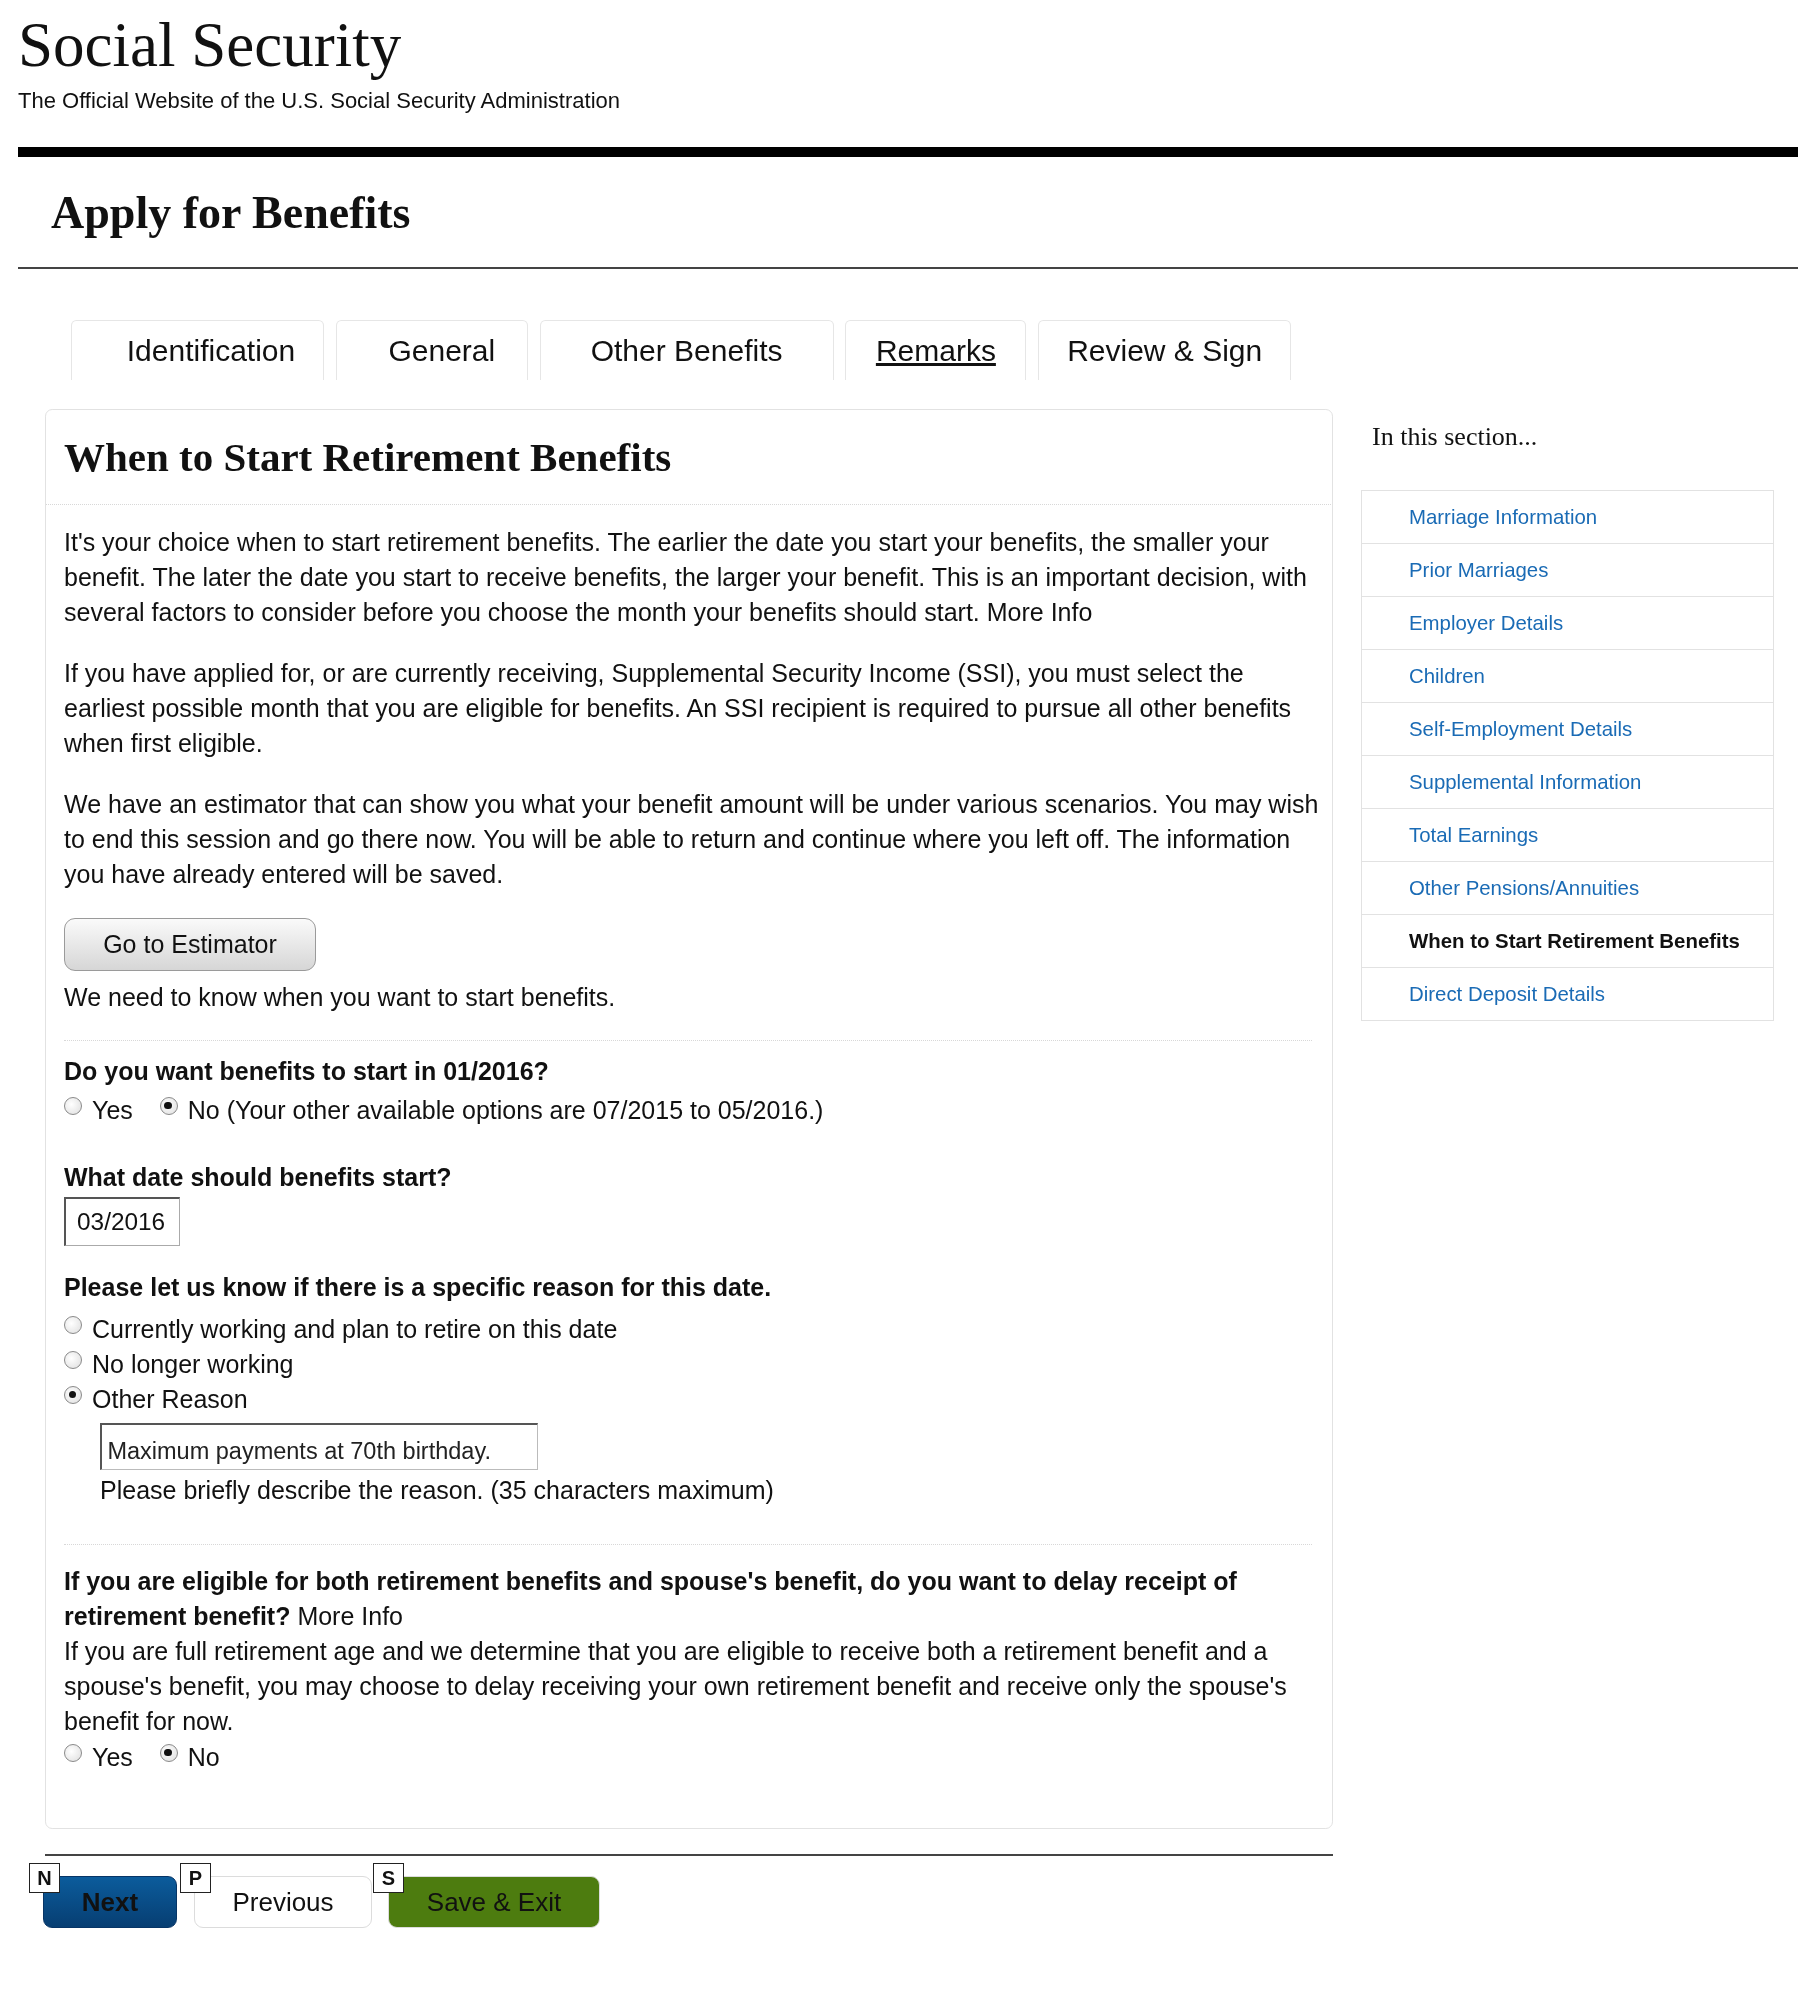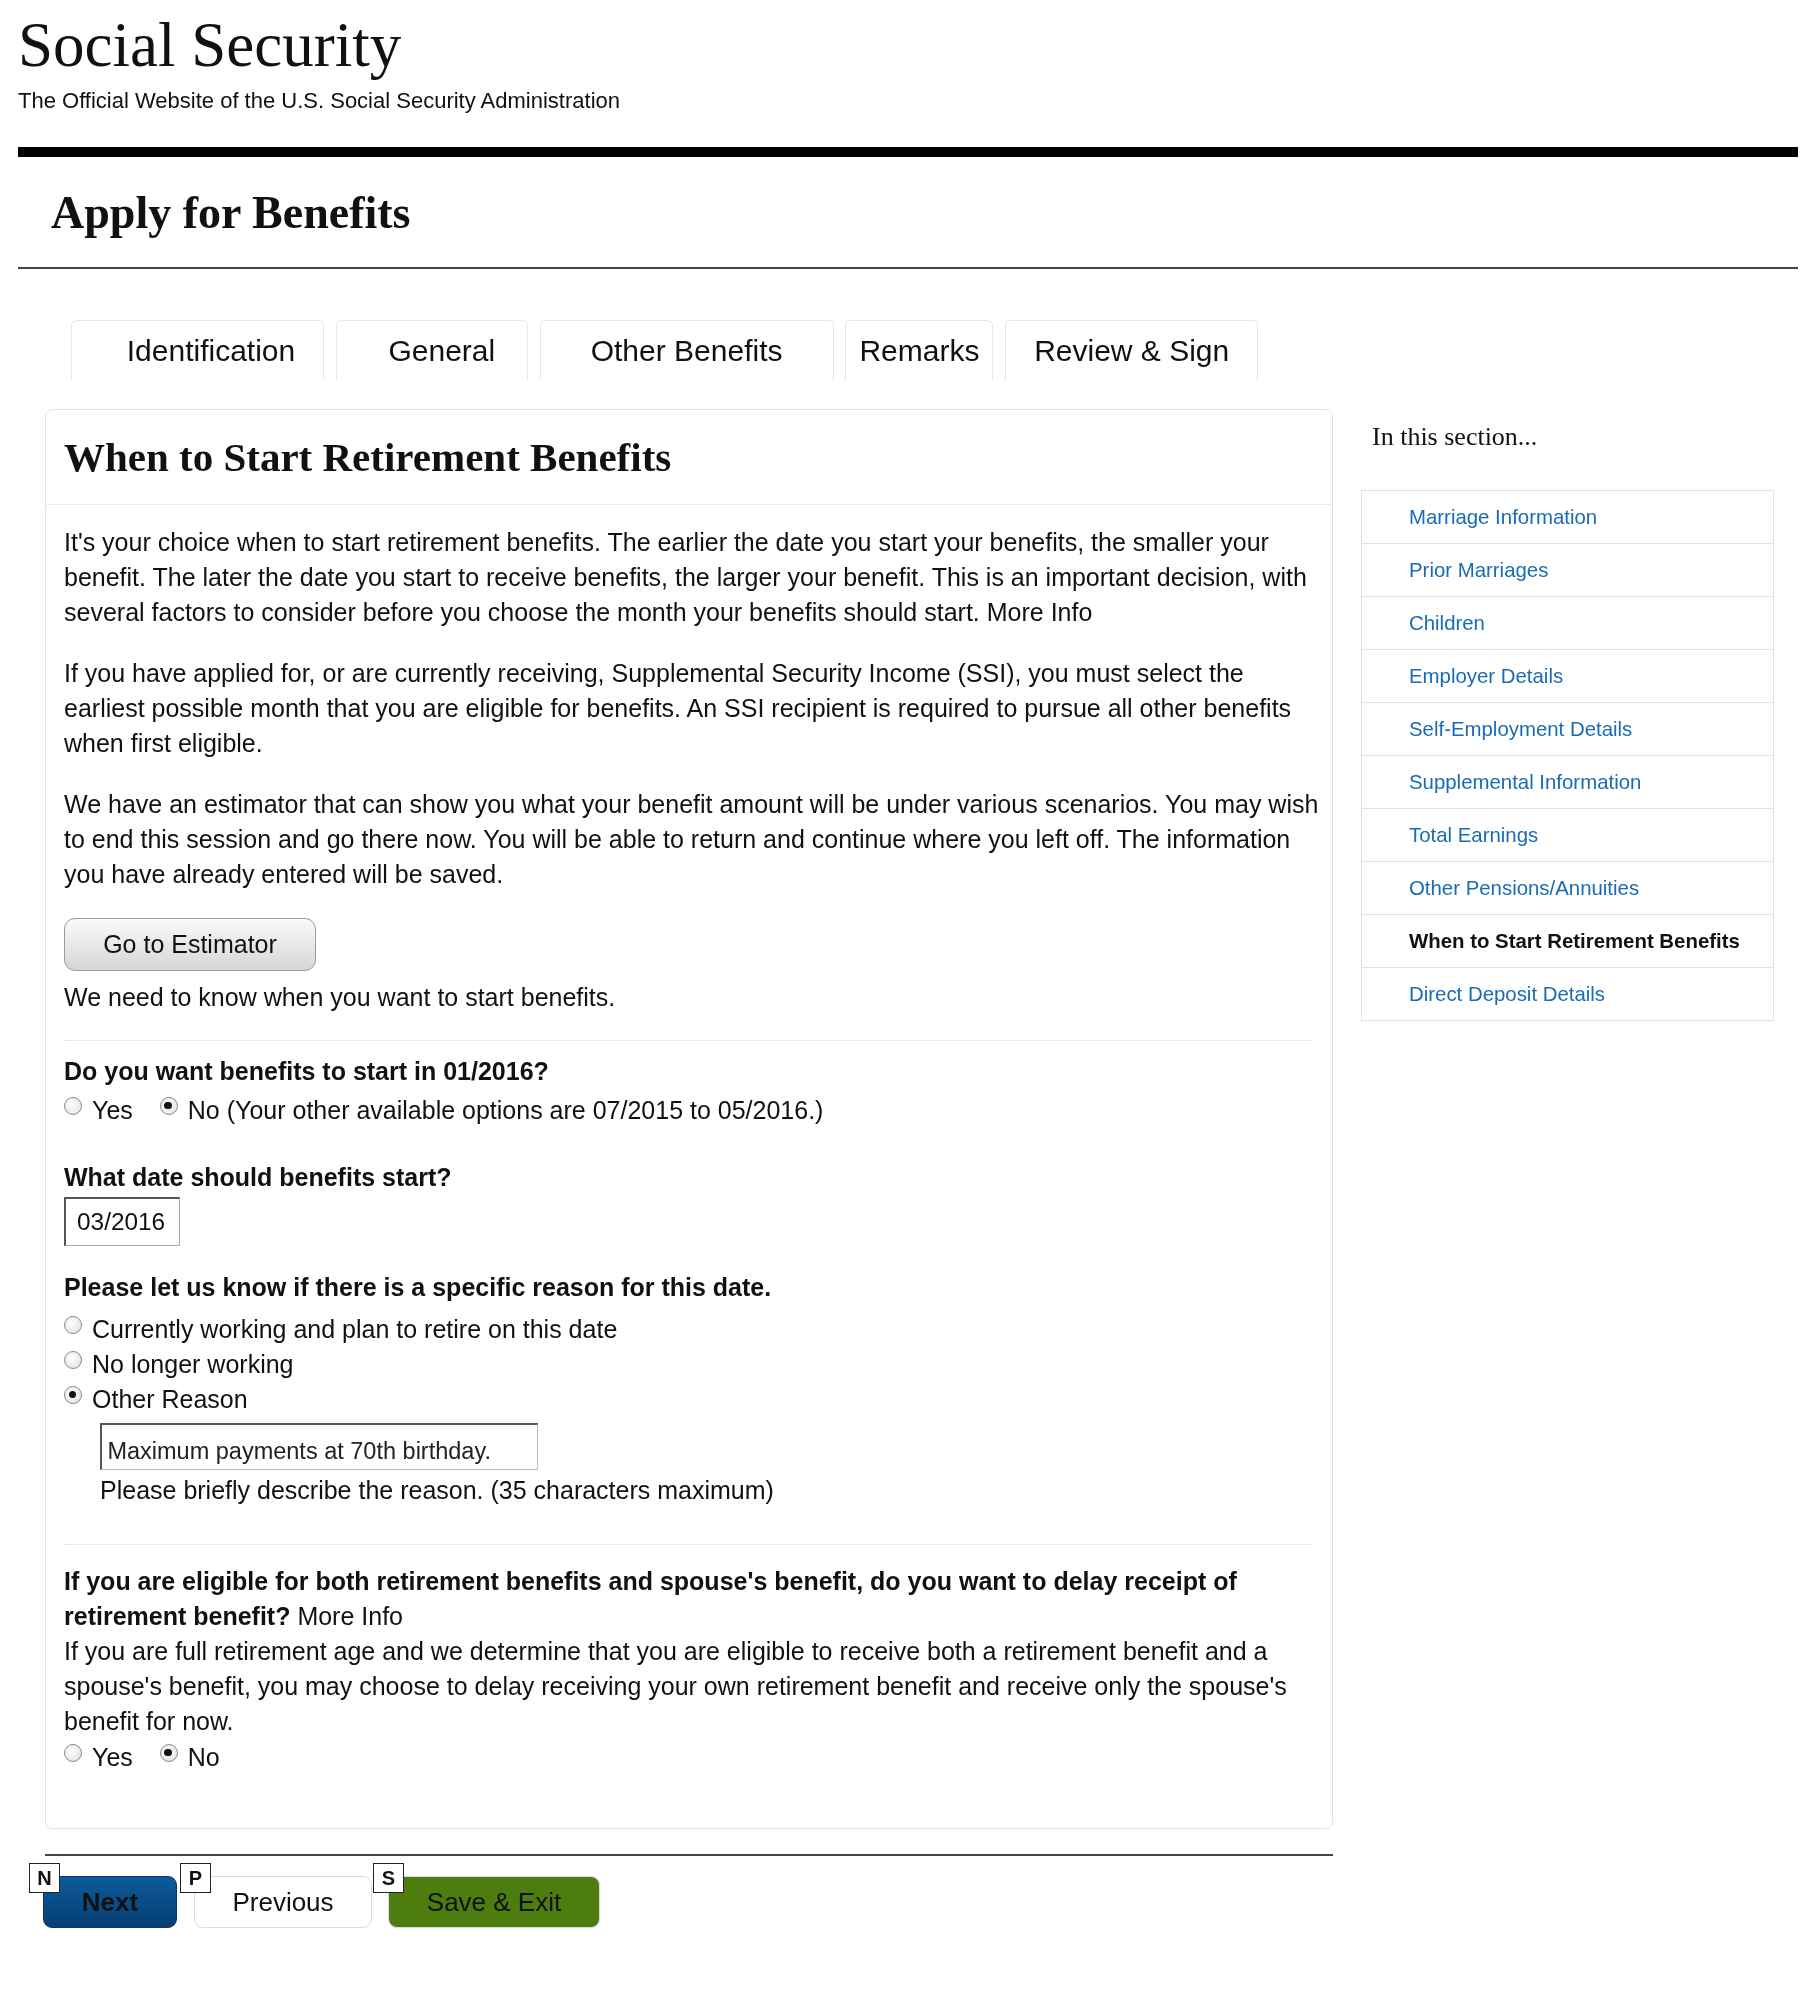--- a/index.html
+++ b/index.html
@@ -10,21 +10,21 @@
   .site-subtitle { position: absolute; left: 18px; top: 88px; font-size: 22px; color: #111; }
   .black-bar { position: absolute; left: 18px; top: 147px; width: 1780px; height: 10px; background: #000; }
   .page-title { position: absolute; left: 51px; top: 186px; font-family: "Liberation Serif", serif; font-size: 46px; color: #111; }
   .thin-rule { position: absolute; left: 18px; top: 267px; width: 1780px; height: 1.8px; background: #444; }
 
   .tabs { position: absolute; left: 71px; top: 320px; height: 60px; display: flex; gap: 11.8px; }
   .tab { height: 60px; border: 1.8px solid #e6e6e6; border-bottom: none; border-radius: 5.4px 5.4px 0 0; display: flex; align-items: center; justify-content: center; font-size: 30px; color: #111; background: #fff; cursor: pointer; }
   .tab.t1 { width: 253px; padding-left: 27px; }
   .tab.t2 { width: 192px; padding-left: 20px; }
   .tab.t3 { width: 294px; }
-  .tab.t4 { width: 148px; }
+  .tab.t4 { width: 181px; text-decoration: underline; }
   .tab.t5 { width: 253px; }
 
   .main-panel { position: absolute; left: 45px; top: 409px; width: 1288px; height: 1420px; border: 1.8px solid #e2e2e2; border-radius: 7.2px; background: #fff; }
   .panel-title { position: absolute; left: 18px; top: 22.6px; font-family: "Liberation Serif", serif; font-size: 41px; color: #111; }
   .panel-title-rule { position: absolute; left: 0; top: 94px; width: 1285px; border-top: 1.8px dotted #d8d8d8; }
 
   .para { position: absolute; left: 18px; width: 1257px; font-size: 25px; line-height: 35px; color: #111; }
   .p1 { top: 115px; }
   .p2 { top: 246px; }
   .p3 { top: 377px; }
@@ -140,22 +140,22 @@
     <span class="radio-label">Yes</span>
     <span class="radio checked"></span>
     <span class="radio-label">No</span>
   </div>
 </div>
 
 <div class="sidebar-heading">In this section...</div>
 <ul class="sidebar-list">
   <li class="sidebar-item">Marriage Information</li>
   <li class="sidebar-item">Prior Marriages</li>
+  <li class="sidebar-item">Employer Details</li>
   <li class="sidebar-item">Children</li>
-  <li class="sidebar-item">Employer Details</li>
   <li class="sidebar-item">Self-Employment Details</li>
   <li class="sidebar-item">Supplemental Information</li>
   <li class="sidebar-item">Total Earnings</li>
   <li class="sidebar-item">Other Pensions/Annuities</li>
   <li class="sidebar-item current">When to Start Retirement Benefits</li>
   <li class="sidebar-item">Direct Deposit Details</li>
 </ul>
 
 <div class="bottom-rule"></div>
 <button class="nav-btn next-btn">Next</button>

